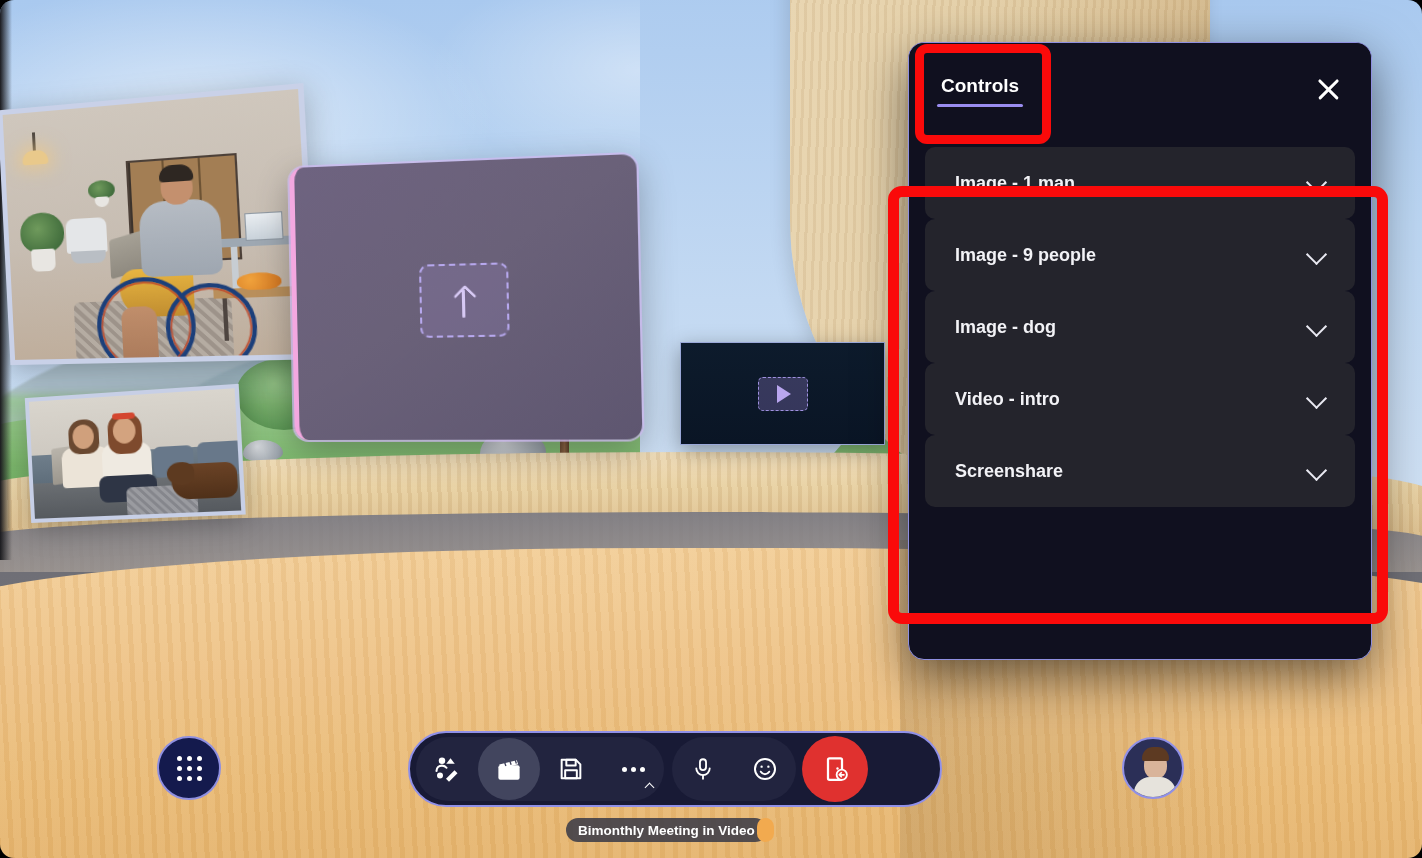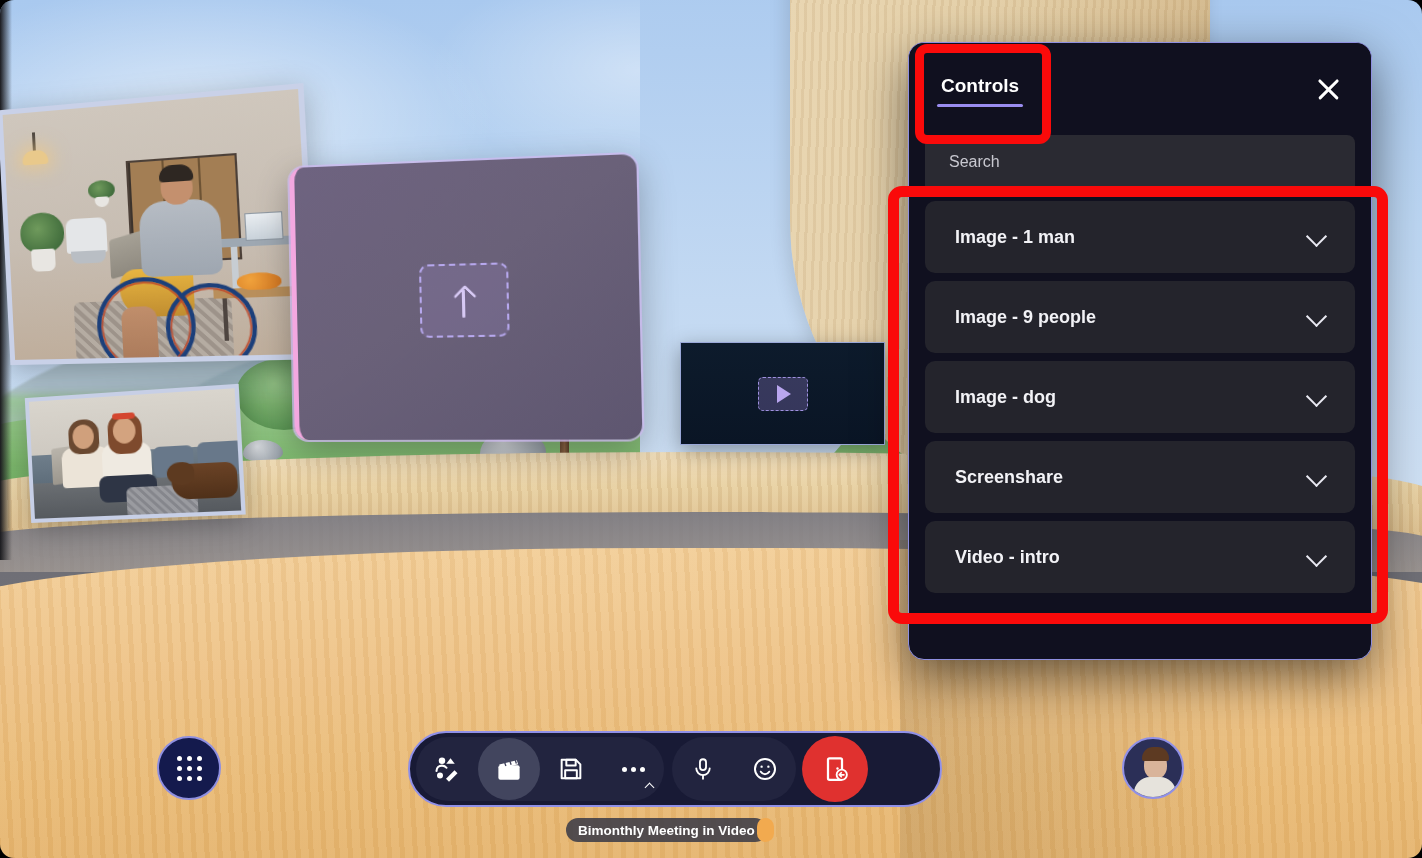--- a/index.html
+++ b/index.html
@@ -284,21 +284,21 @@
     background: #2a2a32;
     border-radius: 8px 8px 0 0;
     display: flex; align-items: center;
     padding: 0 24px;
   }
   .search-field span { color: #c8c8d0; font-size: 16px; }
 
   .list-wrap {
     margin: 6px 16px 16px 16px;
     flex: 1 1 auto;
-    display: flex; flex-direction: column; gap: 8px;
+    display: flex; flex-direction: column; 
     padding-top: 6px;
     overflow: hidden;
   }
   .list-row {
     background: #24242c;
     border-radius: 10px;
     height: 72px; flex: 0 0 72px;
     display: flex; align-items: center;
     padding: 0 28px 0 30px;
     cursor: pointer;
@@ -485,43 +485,40 @@
     </div>
   </div>
 
   <div id="side-panel">
 
     <div class="panel-header">
       <div class="tab active">Controls</div>
       <div class="close-btn"></div>
     </div>
 
-    <div class="search-field">
-      <span>Search</span>
-    </div>
 
     <div class="list-wrap">
       <div class="list-row">
         <div class="label">Image - 1 man</div>
         <div class="chev"></div>
       </div>
       <div class="list-row">
         <div class="label">Image - 9 people</div>
         <div class="chev"></div>
       </div>
       <div class="list-row">
         <div class="label">Image - dog</div>
         <div class="chev"></div>
       </div>
       <div class="list-row">
+        <div class="label">Video - intro</div>
+        <div class="chev"></div>
+      </div>
+      <div class="list-row">
         <div class="label">Screenshare</div>
-        <div class="chev"></div>
-      </div>
-      <div class="list-row">
-        <div class="label">Video - intro</div>
         <div class="chev"></div>
       </div>
     </div>
   </div>
 
   <div class="redbox" id="redbox-tab"></div>
   <div class="redbox" id="redbox-list"></div>
 
   <div id="apps-button">
     <div class="dot-grid">

